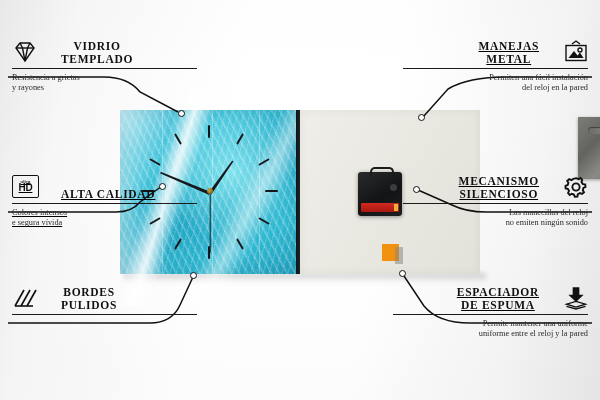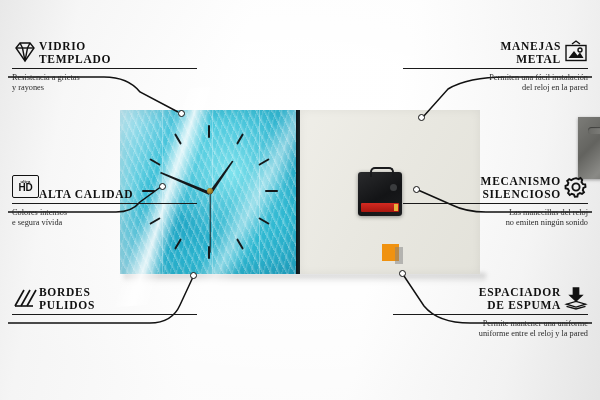--- a/index.html
+++ b/index.html
@@ -15,22 +15,22 @@
   }
   #stage:before{
     content:"";position:absolute;left:0;top:0;width:600px;height:400px;
     background:linear-gradient(100deg, #e8e8e8 0%, #f7f7f7 12%, #ffffff 38%, #ffffff 62%, #f4f4f4 85%, #e4e4e4 100%);
     opacity:.85;
   }
 
   
   .feature{position:absolute;width:185px;}
   .feature.right{text-align:right;}
-  .fhead{display:flex;align-items:center;gap:2px;}
-  .feature.right .fhead{justify-content:flex-end;}
+  .fhead{display:flex;align-items:center;gap:24px;text-align:center;}
+  .feature.right .fhead{justify-content:flex-end;text-decoration:underline;}
   .ftitle{
     font-family:"Liberation Serif", serif;
     font-size:11.5px;line-height:12.6px;font-weight:700;
     letter-spacing:.7px;color:#111;text-transform:uppercase;
   }
   .rule{height:1px;background:#1a1a1a;margin:3px 0 4px 0;width:100%;}
   .fdesc{
     font-family:"Liberation Serif", serif;
     font-size:8.3px;line-height:10.2px;color:#2a2a2a;
   }
@@ -219,21 +219,21 @@
         <span>TEMPLADO</span>
       </span>
     </div>
     <div class="rule"></div>
     <div class="fdesc">
       <span>Resistencia a grietas</span><br>
       <span>y rayones</span>
     </div>
   </div>
 
-  <div class="feature" style="left:12px;top:175px;">
+  <div class="feature" style="left:12px;top:175px;text-decoration:underline;">
     <div class="fhead">
       <span class="icon">
         <span class="hdbox">
           <span class="u">ultra</span>
           <span class="h">HD</span>
         </span>
       </span>
       <span class="ftitle">
         <br>
         <span>ALTA CALIDAD</span>

